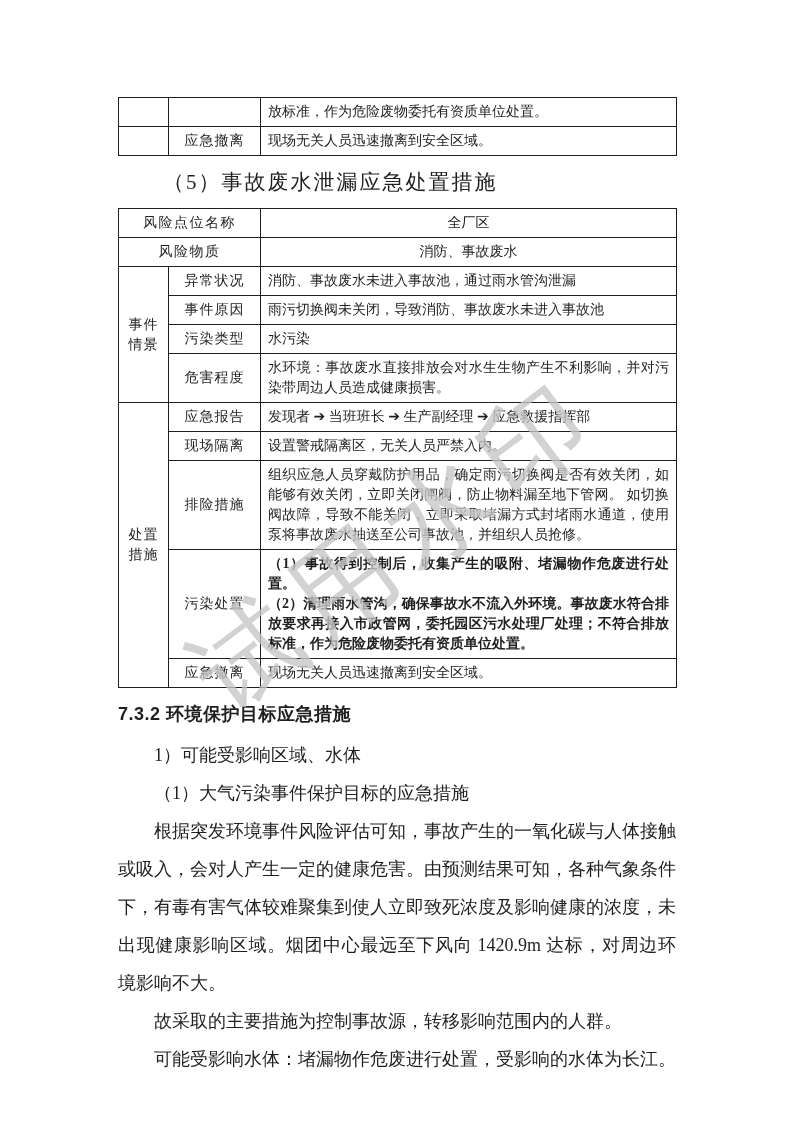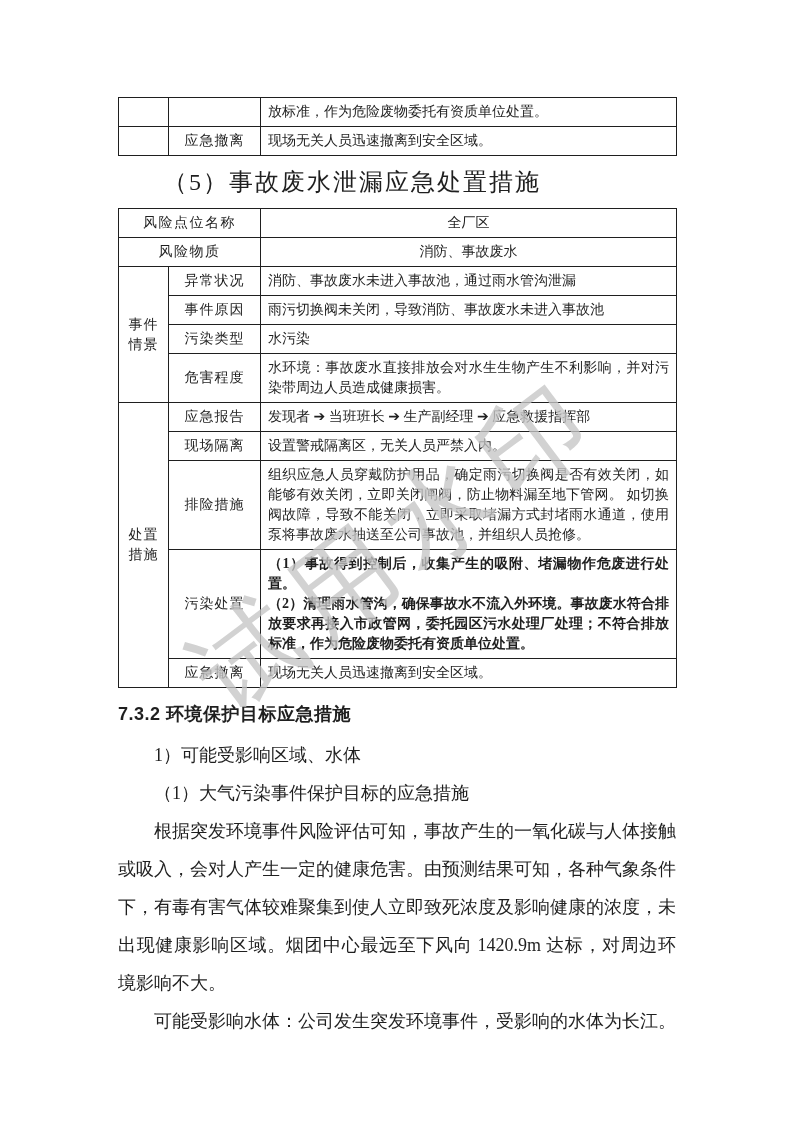--- a/index.html
+++ b/index.html
@@ -34,21 +34,21 @@
   td.center     { text-align:center; }
   td.merged     { text-align:center; letter-spacing:1.5px;margin-top:48px; }
   .pre          { white-space:pre-line;font-weight:bold; }
 
   col.c-group   { width:50px; }
   col.c-label   { width:92px; }
   col.c-content { width:416px; }
 
   
   .heading-5 {
-    font-size:24px;
+    font-size:21px;
     letter-spacing:2px;
     margin:13px 0 0 45px;
     line-height:26px;
   }
   .gap-before-table { height:13px; }
 
   .heading-732 {
     font-family:Liberation Sans, sans-serif;
     font-weight:bold;
     font-size:18px;
@@ -177,20 +177,21 @@
         <td class="col-label">应急撤离</td>
         <td class="col-content">现场无关人员迅速撤离到安全区域。</td>
       </tr>
     </tbody>
       </table>
 
     <div class="heading-732">7.3.2 环境保护目标应急措施</div>
     <p class="body-line indent">1）可能受影响区域、水体</p>
     <p class="body-line indent">（1）大气污染事件保护目标的应急措施</p>
     <p class="body-line indent">根据突发环境事件风险评估可知，事故产生的一氧化碳与人体接触或吸入，会对人产生一定的健康危害。由预测结果可知，各种气象条件下，有毒有害气体较难聚集到使人立即致死浓度及影响健康的浓度，未出现健康影响区域。烟团中心最远至下风向 1420.9m 达标，对周边环境影响不大。</p>
-    <p class="body-line indent">可能受影响水体：公司发生突发环境事件，受影响的水体为长江。</p>
+    <p class="body-line indent">故采取的主要措施为控制事故源，转移影响范围内的人群。</p>
+    <p class="body-line indent">可能受影响水体：堵漏物作危废进行处置，受影响的水体为长江。</p>
 
   </div>
 
   <div class="watermark">试用水印</div>
 
 
 </div>
 
 </body></html>

